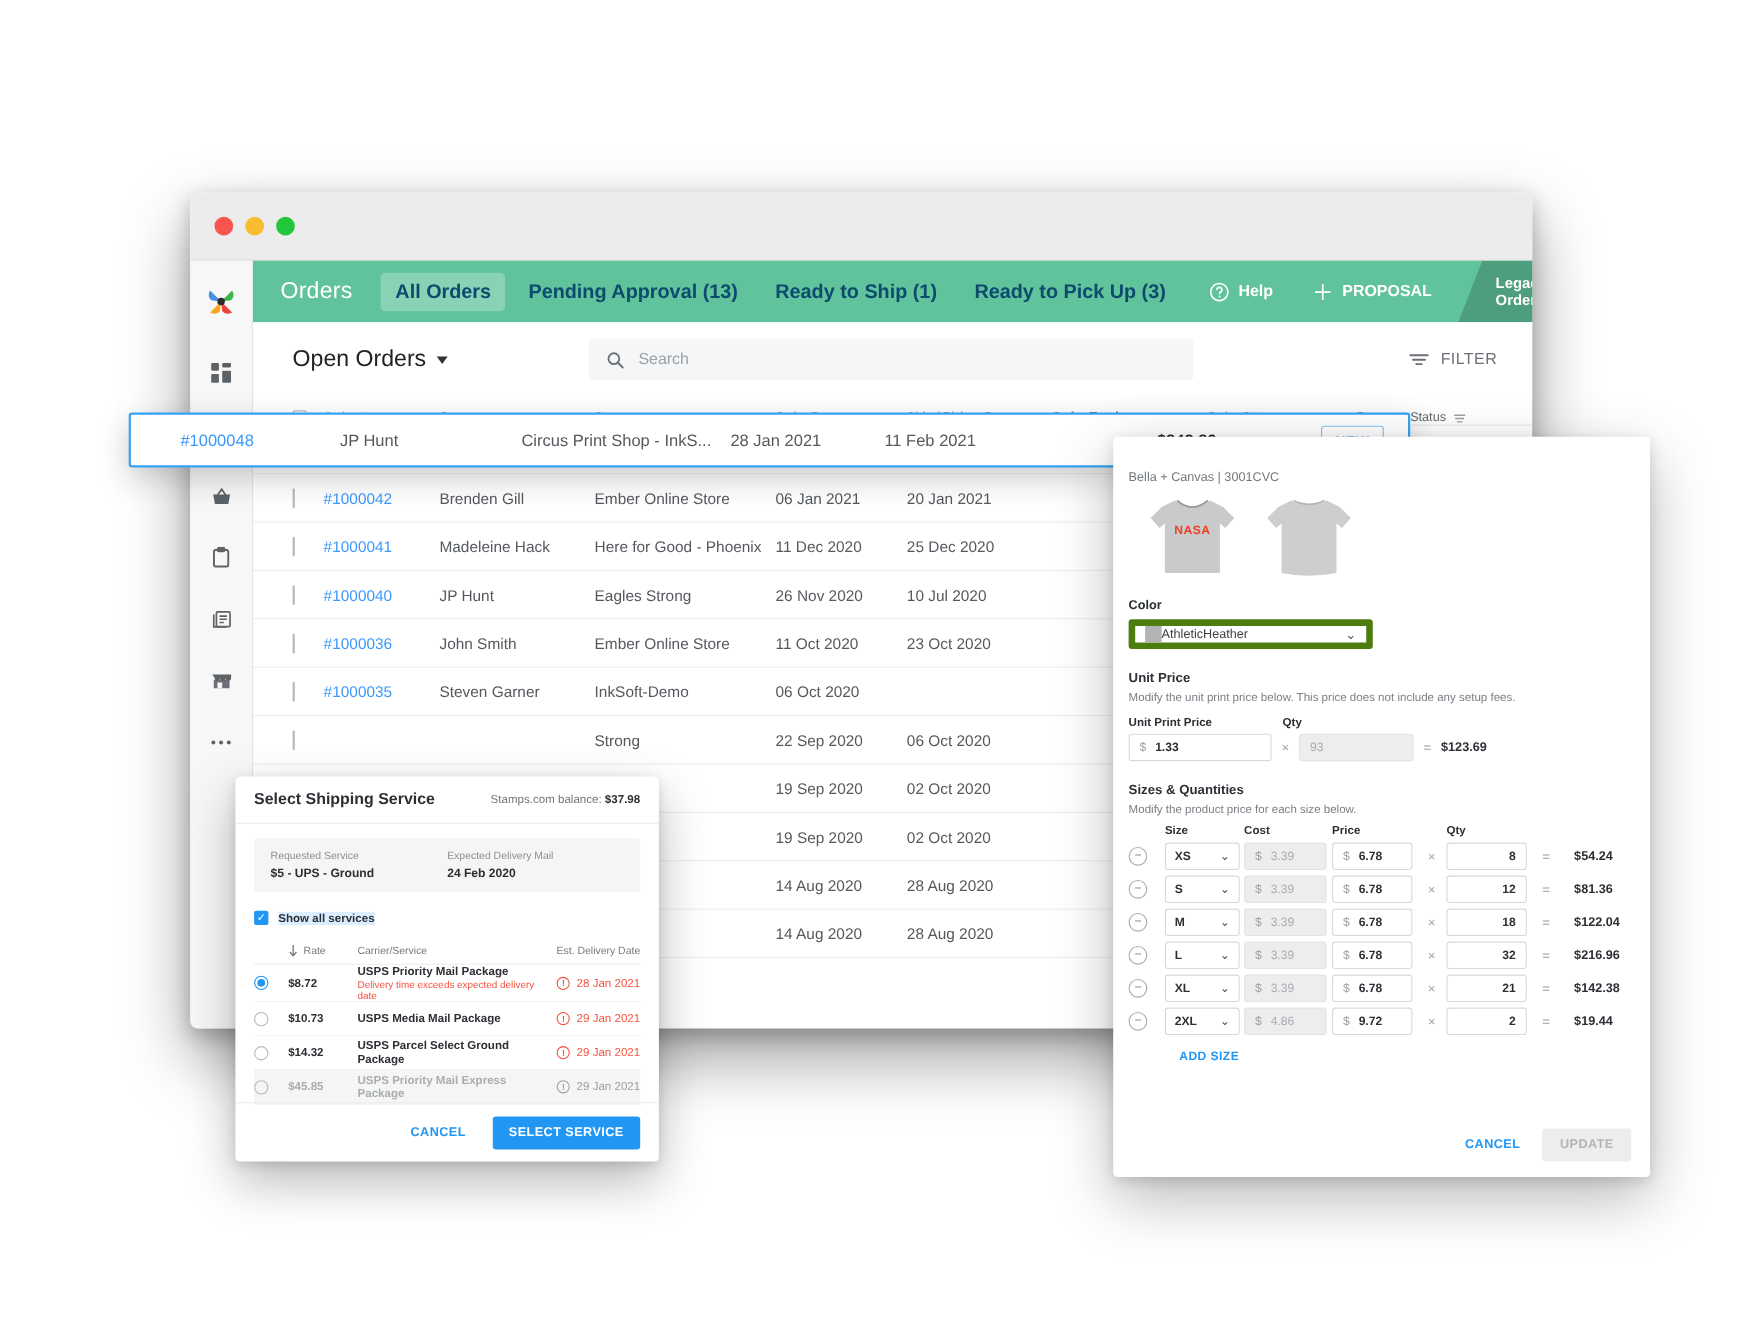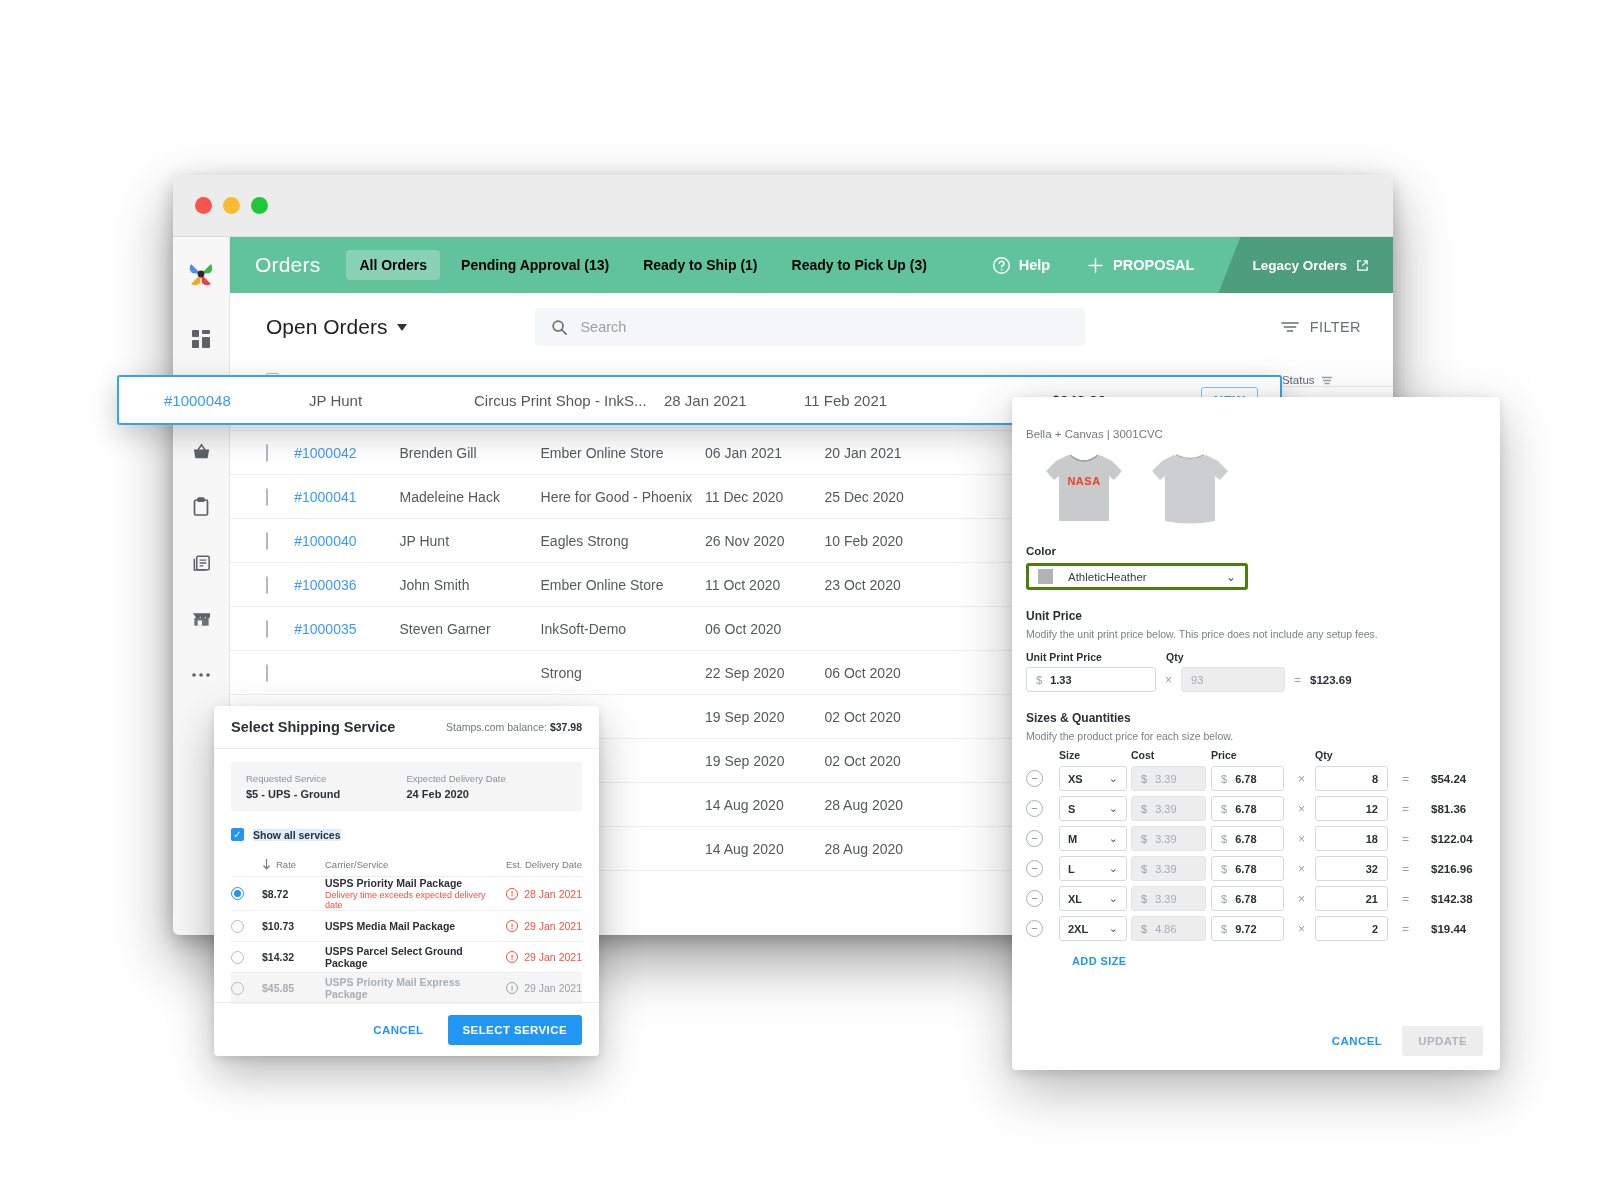--- a/index.html
+++ b/index.html
@@ -41,22 +41,22 @@
   .side-icon:first-of-type{ margin-top:18px; }
 
   
   #topbar{
     position:absolute; left:57px; top:62px; right:0; height:56px;
     background:#61c39b; display:flex; align-items:center; padding-left:25px;
     color:#ffffff;
   }
   #topbar-title{ font-size:21px; font-weight:400; letter-spacing:.2px; margin-right:26px;}
   .tab{
-    font-size:14px; font-weight:700; padding:7px 13px; border-radius:4px;
-    white-space:nowrap; color:#000000; margin-right:8px;
+    font-size:18px; font-weight:700; padding:7px 13px; border-radius:4px;
+    white-space:nowrap; color:#0c4a6e; margin-right:8px;
   }
   .tab.active{ background:rgba(255,255,255,.26); }
   #topbar-right{ margin-left:auto; display:flex; align-items:center; height:56px;}
   .top-action{ display:flex;align-items:center;gap:8px; font-size:14.5px;font-weight:700;
     padding:0 18px; height:56px; }
   .top-action .lbl{ font-weight:700; }
   #legacy-orders{
     height:56px; background:#4d9e7c; display:flex;align-items:center;gap:9px;
     padding:0 24px 0 34px; font-size:13.5px; font-weight:700;
     clip-path: polygon(22px 0, 100% 0, 100% 100%, 0 100%);
@@ -187,22 +187,22 @@
   #product-panel{
     position:absolute; left:1012px; top:397px; width:488px; height:673px;
     background:#ffffff; border-radius:4px;
     box-shadow:0 20px 55px rgba(0,0,0,.28), 0 3px 12px rgba(0,0,0,.13);
     z-index:45; overflow:hidden;
   }
   #prod-name{ font-size:11.5px; color:#73787d; padding:31px 0 0 14px; }
   #shirts{ display:flex; gap:14px; padding:9px 0 0 26px; align-items:flex-end; }
   #color-label{ font-size:11.5px; font-weight:700; color:#2c3034; padding:18px 0 0 14px;}
   #color-select{
-    margin:6px 0 0 14px; width:222px; height:27px; border:3px solid #4d7c0f; border-radius:3px;
-    display:flex; align-items:center; padding:0 9px; gap:15px; font-size:11.5px; color:#3a3f44;
+    margin:6px 0 0 14px; width:222px; height:27px; border:6px solid #4d7c0f; border-radius:3px;
+    display:flex; align-items:center; padding:0 9px; gap:0; font-size:11.5px; color:#3a3f44;
   }
   .swatch{ width:15px;height:15px;background:#b3b3b3; }
   .chev{ margin-left:auto; color:#50555a; font-size:12px; }
   .sec-title{ font-size:12px; font-weight:700; color:#2c3034; padding:19px 0 0 14px;}
   .sec-sub{ font-size:10.5px; color:#7b8086; padding:5px 0 0 14px;}
   .field-label{ font-size:10.5px; font-weight:700; color:#2c3034;}
   #print-row{ display:flex; align-items:center; gap:0; padding:4px 0 0 14px;}
   .inp{
     height:25px; border:1px solid #d6d9dc; border-radius:3px; display:flex;align-items:center;
     padding:0 9px; gap:8px; font-size:11px; background:#fff; color:#2c3034; font-weight:700;
@@ -449,21 +449,21 @@
           <span class="c-total">$436,25</span>
           <span class="c-status"></span>
           <span class="c-pay"></span>
         </div>
         <div class="trow">
           <span class="c-check"><span class="chk"></span></span>
           <span class="c-order">#1000040</span>
           <span class="c-cust">JP Hunt</span>
           <span class="c-store">Eagles Strong</span>
           <span class="c-date">26 Nov 2020</span>
-          <span class="c-ship">10 Feb 2020</span>
+          <span class="c-ship">10 Jul 2020</span>
           <span class="c-total">$27.02</span>
           <span class="c-status"></span>
           <span class="c-pay"></span>
         </div>
         <div class="trow">
           <span class="c-check"><span class="chk"></span></span>
           <span class="c-order">#1000036</span>
           <span class="c-cust">John Smith</span>
           <span class="c-store">Ember Online Store</span>
           <span class="c-date">11 Oct 2020</span>
@@ -560,21 +560,21 @@
       <span>Stamps.com balance: </span><b>$37.98</b>
     </span>
   </div>
 
   <div id="req-box">
     <div class="req-col">
       <div class="req-lbl">Requested Service</div>
       <div class="req-val">$5 - UPS - Ground</div>
     </div>
     <div class="req-col">
-      <div class="req-lbl">Expected Delivery Date</div>
+      <div class="req-lbl">Expected Delivery Mail</div>
       <div class="req-val">24 Feb 2020</div>
     </div>
   </div>
 
   <div id="show-all">
     <span class="cb">✓</span>
     <span class="lbl">Show all services</span>
   </div>
 
   <div id="rate-head">

